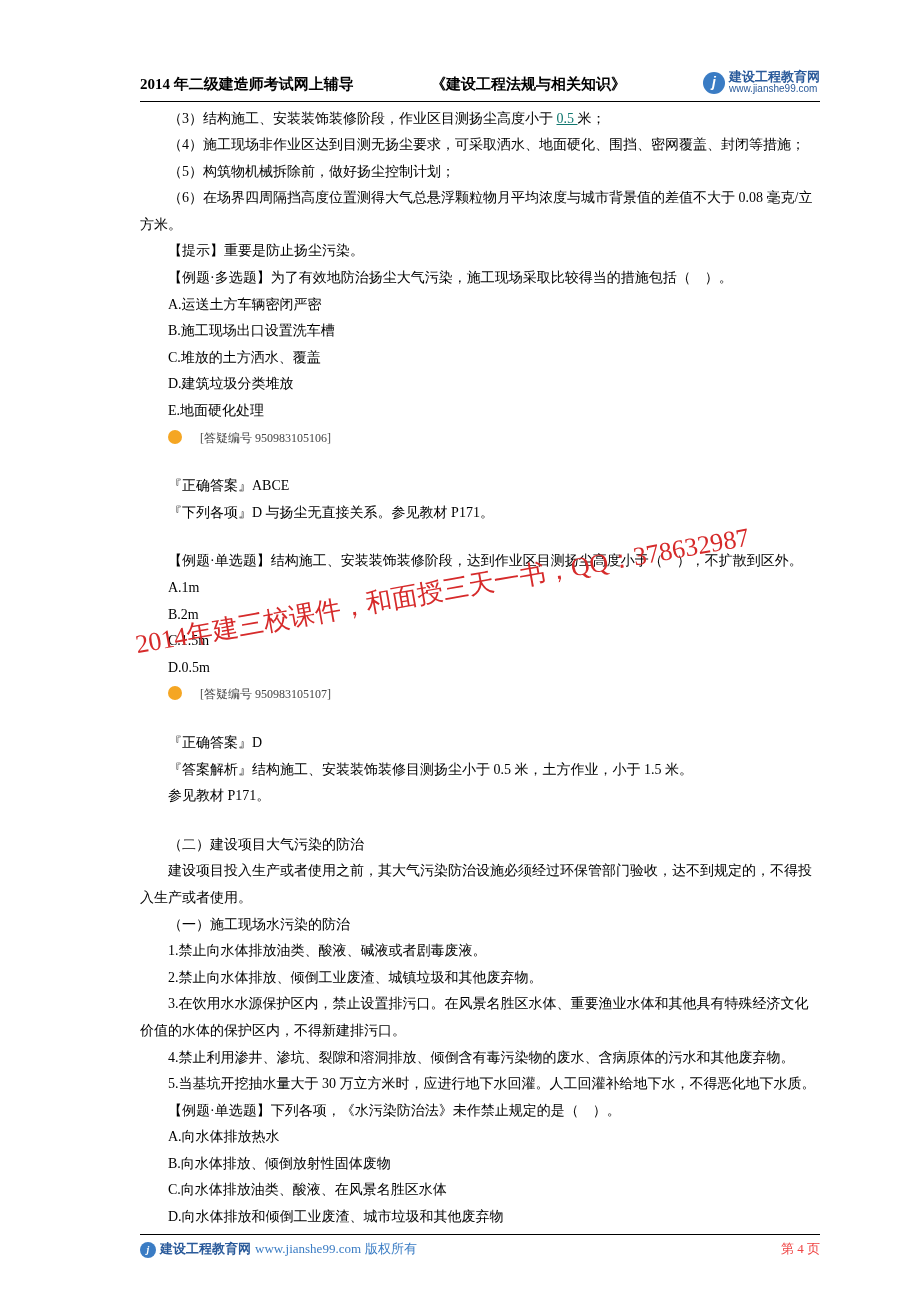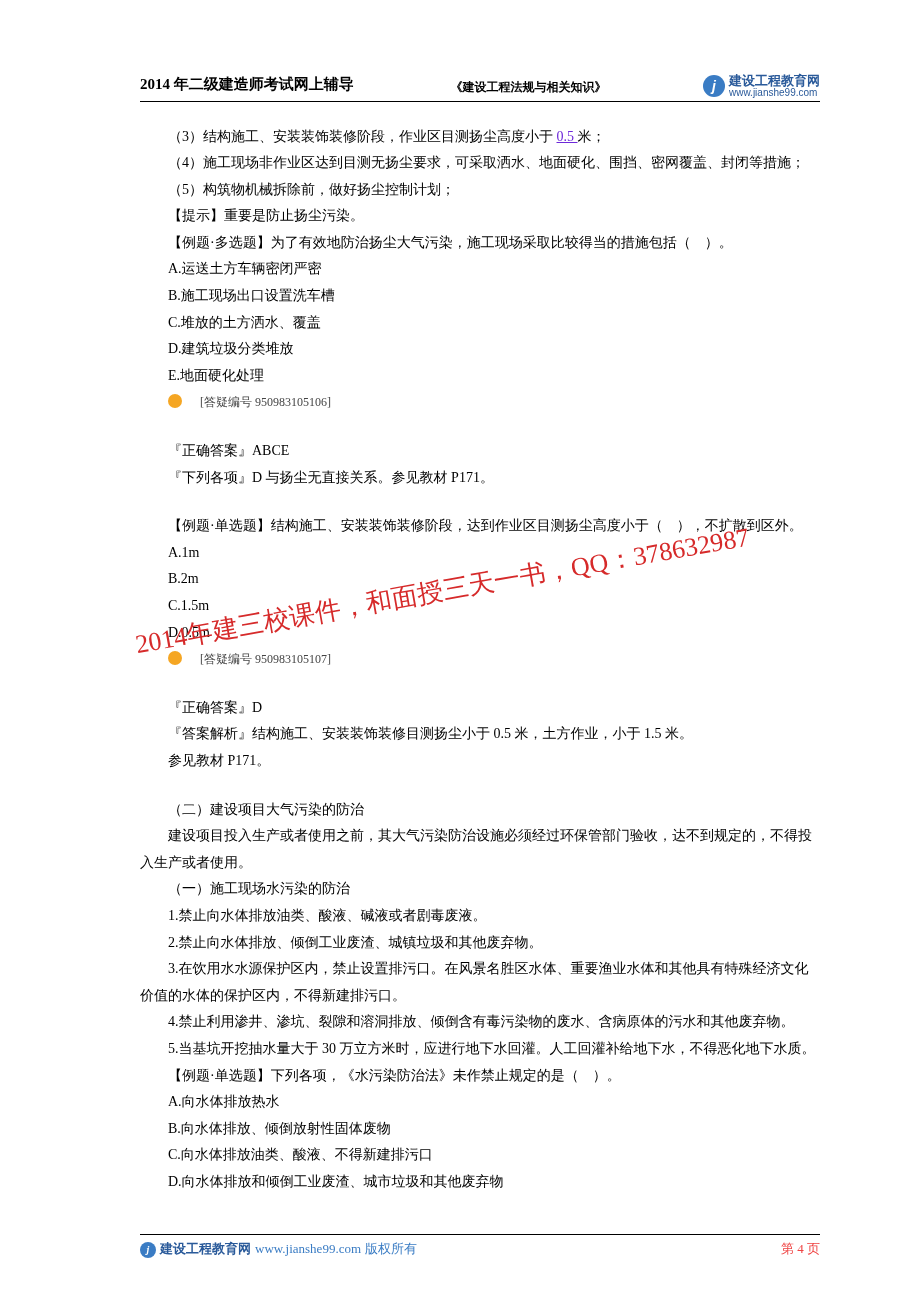--- a/index.html
+++ b/index.html
@@ -15,32 +15,32 @@
       width: 920px;
       min-height: 1302px;
       position: relative;
       background: #fff;
       padding: 70px 100px 50px 140px;
       box-sizing: border-box;
     }
     .header {
       display: flex;
       justify-content: space-between;
-      align-items: flex-end;
+      align-items: flex-start;
       border-bottom: 1px solid #000;
       padding-bottom: 2px;
-      margin-bottom: 22px;
+      margin-bottom: 4px;
     }
     .header-left {
       font-weight: bold;
       font-size: 15px;
     }
     .header-mid {
       font-weight: bold;
-      font-size: 12px;
+      font-size: 15px;
       text-align: center;
       flex: 1;
     }
     .logo-wrap {
       display: flex;
       align-items: center;
       gap: 4px;
       color: #2a5a9a;
       font-family: "Microsoft YaHei", sans-serif;
     }
@@ -64,21 +64,21 @@
     }
     .logo-text-bottom {
       font-size: 10px;
       line-height: 1.2;
     }
     .content p {
       margin: 0;
       text-indent: 2em;
     }
     .red-underline {
-      color: #6d28d9;
+      color: #0f766e;
       text-decoration: underline;
     }
     .bold {
       font-weight: bold;
     }
     .q-icon {
       display: inline-block;
       width: 14px;
       height: 14px;
       border-radius: 50%;
@@ -168,20 +168,21 @@
         <div class="logo-text-top">建设工程教育网</div>
         <div class="logo-text-bottom">www.jianshe99.com</div>
       </span>
     </span>
   </div>
 
   <div class="content">
     <p><span>（3）结构施工、安装装饰装修阶段，作业区目测扬尘高度小于 </span><span class="red-underline">0.5 </span><span>米；</span></p>
     <p>（4）施工现场非作业区达到目测无扬尘要求，可采取洒水、地面硬化、围挡、密网覆盖、封闭等措施；</p>
     <p>（5）构筑物机械拆除前，做好扬尘控制计划；</p>
+    <p style="text-indent:2em;">（6）在场界四周隔挡高度位置测得大气总悬浮颗粒物月平均浓度与城市背景值的差值不大于 0.08 毫克/立方米。</p>
     <p>【提示】重要是防止扬尘污染。</p>
     <p>【例题·多选题】为了有效地防治扬尘大气污染，施工现场采取比较得当的措施包括（　）。</p>
     <p>A.运送土方车辆密闭严密</p>
     <p>B.施工现场出口设置洗车槽</p>
     <p>C.堆放的土方洒水、覆盖</p>
     <p>D.建筑垃圾分类堆放</p>
     <p>E.地面硬化处理</p>
     <p><span class="q-icon">?</span><span class="q-num">[答疑编号 950983105106]</span></p>
 
     <div class="block-gap"></div>
@@ -210,21 +211,21 @@
     <p>建设项目投入生产或者使用之前，其大气污染防治设施必须经过环保管部门验收，达不到规定的，不得投入生产或者使用。</p>
     <p>（一）施工现场水污染的防治</p>
     <p>1.禁止向水体排放油类、酸液、碱液或者剧毒废液。</p>
     <p>2.禁止向水体排放、倾倒工业废渣、城镇垃圾和其他废弃物。</p>
     <p>3.在饮用水水源保护区内，禁止设置排污口。在风景名胜区水体、重要渔业水体和其他具有特殊经济文化价值的水体的保护区内，不得新建排污口。</p>
     <p>4.禁止利用渗井、渗坑、裂隙和溶洞排放、倾倒含有毒污染物的废水、含病原体的污水和其他废弃物。</p>
     <p>5.当基坑开挖抽水量大于 30 万立方米时，应进行地下水回灌。人工回灌补给地下水，不得恶化地下水质。</p>
     <p>【例题·单选题】下列各项，《水污染防治法》未作禁止规定的是（　）。</p>
     <p>A.向水体排放热水</p>
     <p>B.向水体排放、倾倒放射性固体废物</p>
-    <p>C.向水体排放油类、酸液、不得新建排污口</p>
+    <p>C.向水体排放油类、酸液、在风景名胜区水体</p>
     <p>D.向水体排放和倾倒工业废渣、城市垃圾和其他废弃物</p>
   </div>
 
   <div class="watermark">2014年建三校课件，和面授三天一书，QQ：378632987</div>
 
   <div class="footer">
     <span class="footer-left">
       <span class="footer-logo-circle">j</span>
       <span class="footer-text">建设工程教育网</span>
       <span class="footer-url">www.jianshe99.com</span>

